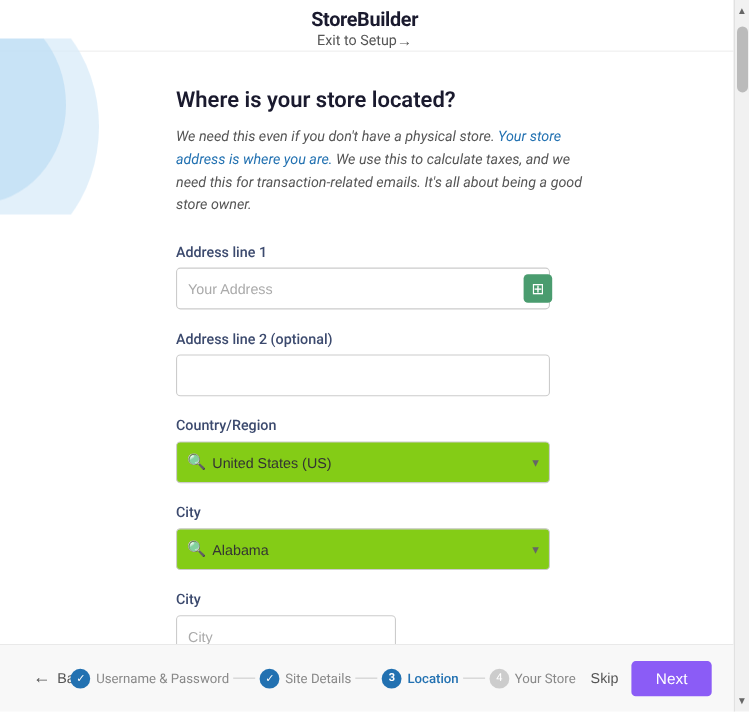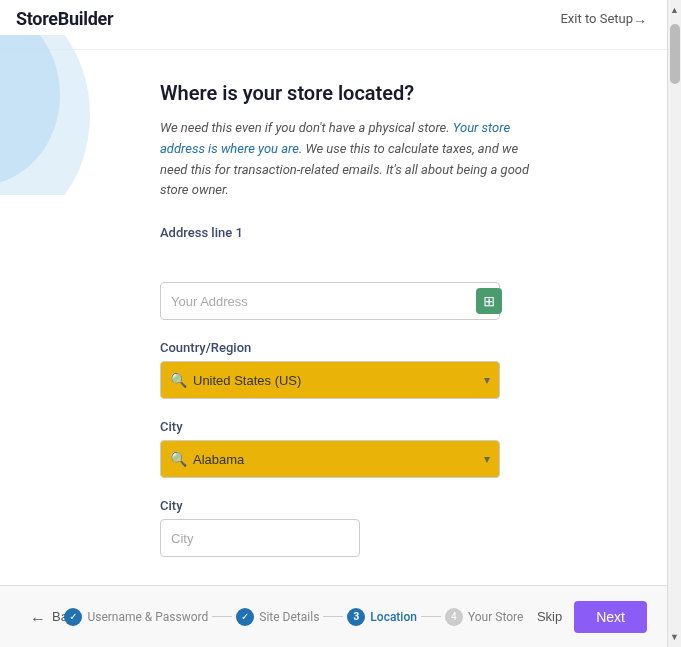--- a/index.html
+++ b/index.html
@@ -64,23 +64,24 @@
       height: 647px;
       overflow: hidden;
       background: #fff;
     }
 
     
     .header {
       display: flex;
       align-items: center;
       justify-content: space-between;
-      padding: 8px 20px 20px 16px;
+      padding: 8px 20px 0 16px;
       border-bottom: 1px solid #eee;
       background: #fff;
+      flex-direction: column;
     }
     .logo {
       font-size: 18px;
       font-weight: 700;
       color: #1a1a2e;
       letter-spacing: -0.3px;
     }
     .exit-link {
       display: flex;
       align-items: center;
@@ -159,21 +160,20 @@
       outline: none;
       background: #fff;
     }
     .text-input::placeholder {
       color: #aaa;
     }
 
     .address-wrapper {
       position: relative;
       display: inline-block;
-      margin-top: 36px;
     }
     .address-icon {
       position: absolute;
       right: -2px;
       top: 50%;
       transform: translateY(-50%);
       width: 26px;
       height: 26px;
       background: #4a9c6f;
       border-radius: 4px;
@@ -200,21 +200,21 @@
       pointer-events: none;
     }
     .select-input {
       width: 100%;
       height: 38px;
       border: 1px solid #ccc;
       border-radius: 4px;
       padding: 0 30px 0 32px;
       font-size: 13px;
       color: #333;
-      background: #eab308;
+      background: #84cc16;
       appearance: none;
       cursor: pointer;
       outline: none;
     }
     .chevron-icon {
       position: absolute;
       right: 10px;
       top: 50%;
       transform: translateY(-50%);
       color: #666;
@@ -361,20 +361,24 @@
     <div class="field-group">
       <label class="field-label">Address line 1</label>
       <div class="address-wrapper">
         <input type="text" class="text-input" placeholder="Your Address" style="">
         <div class="address-icon">
           <span>⊞</span>
         </div>
       </div>
     </div>
 
+    <div class="field-group">
+      <label class="field-label">Address line 2 (optional)</label>
+      <input type="text" class="text-input" style="">
+    </div>
 
     <div class="field-group">
       <label class="field-label">Country/Region</label>
       <div class="select-wrapper">
         <span class="search-icon">🔍</span>
         <select class="select-input">
           <option value="us" selected="">United States (US)</option>
           <option value="ca">Canada</option>
           <option value="gb">United Kingdom</option>
         </select>

